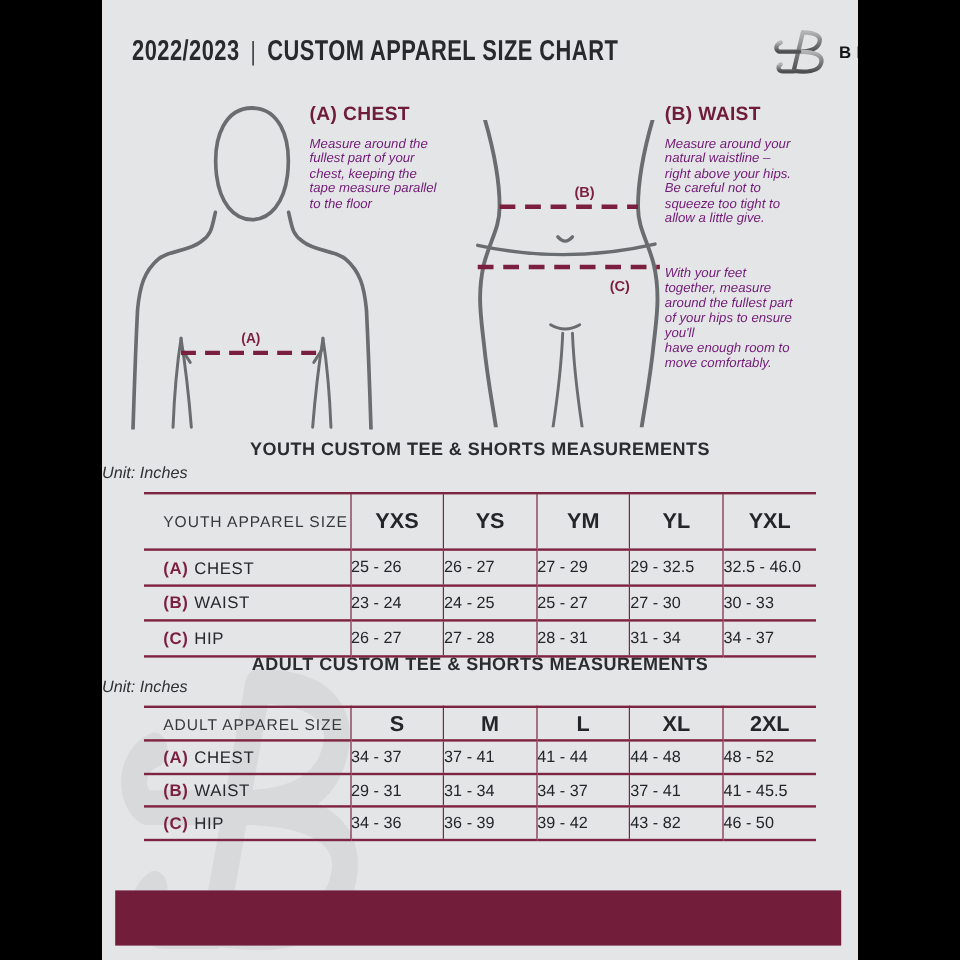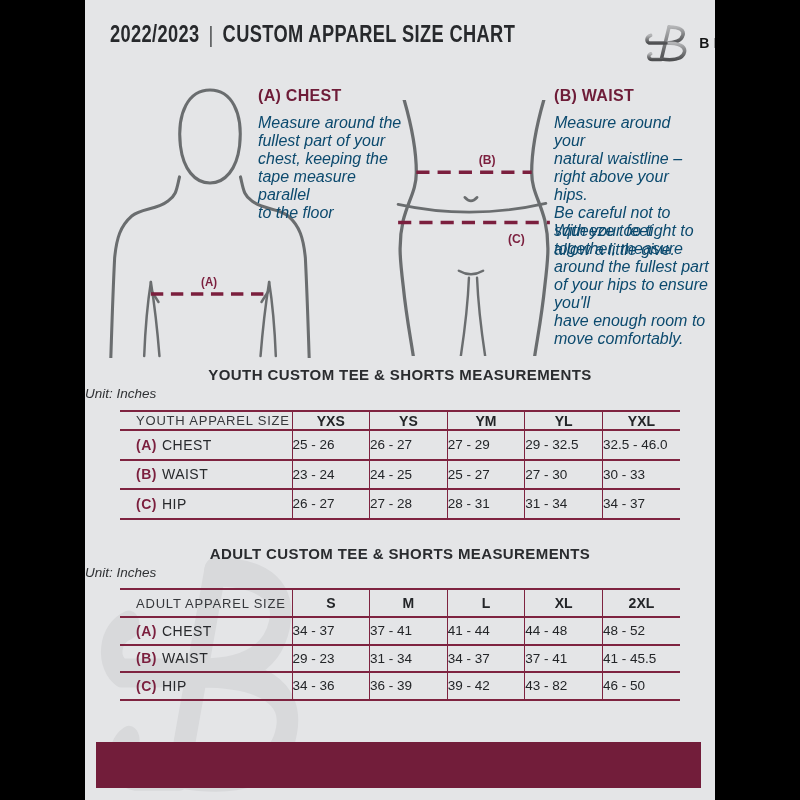--- a/index.html
+++ b/index.html
@@ -2,46 +2,46 @@
 <html><head>
 <meta charset="utf-8">
 <style>
   * { margin:0; padding:0; box-sizing:border-box; }
   html,body { width:800px; height:800px; }
   body { background:#000; font-family:"Liberation Sans", sans-serif; position:relative; overflow:hidden; }
 
   .page { position:absolute; left:85px; top:0; width:630px; height:800px; background:#e4e5e7; overflow:hidden; }
 
   
-  .header-row { position:absolute; left:25px; right:18px; top:20px; height:46px; display:flex; justify-content:space-between; }
+  .header-row { position:absolute; left:25px; right:18px; top:20px; height:46px; display:flex; align-items:center; justify-content:space-between; }
   .hdr-title { font-weight:bold; font-size:24px; color:#27292c; letter-spacing:0.5px; white-space:nowrap; transform:scaleX(0.76); transform-origin:left center; display:inline-block; }
   .hdr-title .pipe { font-weight:normal; color:#3a3c3f; margin:0 12px; font-size:22px; }
   .brand { display:flex; align-items:center; gap:10px; }
   .brand-name { font-weight:bold; font-size:14px; letter-spacing:4.5px; color:#141516; }
 
   
   .guide-block { position:absolute; }
   .guide-heading { font-weight:bold; font-size:16px; color:#6e1c38; letter-spacing:0.3px; margin-bottom:9px; }
-  .guide-body { font-style:italic; font-size:16px; line-height:1.13; color:#0c4a6e; white-space:pre-line; font-weight:500; }
+  .guide-body { font-style:italic; font-size:11px; line-height:1.13; color:#701a75; white-space:pre-line; font-weight:500; }
 
   
   .fig { position:absolute; }
 
   
   .tbl-title { position:absolute; left:0; width:100%; text-align:center; font-weight:bold; font-size:15px; letter-spacing:0.4px; color:#2a2c2f; }
   .tbl-unit  { position:absolute; left:0; width:100%; text-align:left; font-style:italic; font-size:13.5px; color:#2f3134; }
   table.size-table { position:absolute; left:35px; width:560px; border-collapse:collapse; table-layout:fixed; border-top:2.5px solid #7e2340; border-bottom:2.5px solid #7e2340; z-index:2; }
   table.size-table th, table.size-table td { border-bottom:2px solid #7e2340; background:transparent; }
   table.size-table th + th, table.size-table td + td { border-left:1.5px solid #7e2340; }
   th.label-col { text-align:left; padding-left:16px; font-weight:normal; font-size:13px; letter-spacing:0.8px; color:#36383c; }
-  th.size-col  { font-weight:bold; font-size:14px; color:#232528; }
+  th.size-col  { font-weight:bold; font-size:18px; color:#232528; }
   td.rowlabel  { text-align:left; padding-left:16px; font-size:14px; color:#27292c; letter-spacing:0.5px; }
   td.rowlabel .prefix { color:#7b1f3e; font-weight:bold; margin-right:5px; }
   td.value { text-align:left; font-size:13.5px; color:#232528; }
-  .yt th { height:19px; } .yt td { height:29.5px; }
+  .yt th { height:47px; } .yt td { height:29.5px; }
   .ad th { height:28px; } .ad td { height:27.5px; }
 
   .footer-bar { position:absolute; left:11px; top:742px; width:605px; height:46px; background:#721d3a; z-index:2; }
 
   .watermark { position:absolute; left:8px; top:548px; z-index:0; }
   .content-z { z-index:1; }
 </style>
 </head>
 <body>
 
@@ -217,21 +217,21 @@
     <tr>
       <td class="rowlabel"><span class="prefix">(A)</span><span>CHEST</span></td>
       <td class="value">34 - 37</td>
       <td class="value">37 - 41</td>
       <td class="value">41 - 44</td>
       <td class="value">44 - 48</td>
       <td class="value">48 - 52</td>
     </tr>
     <tr>
       <td class="rowlabel"><span class="prefix">(B)</span><span>WAIST</span></td>
-      <td class="value">29 - 23</td>
+      <td class="value">29 - 31</td>
       <td class="value">31 - 34</td>
       <td class="value">34 - 37</td>
       <td class="value">37 - 41</td>
       <td class="value">41 - 45.5</td>
     </tr>
     <tr>
       <td class="rowlabel"><span class="prefix">(C)</span><span>HIP</span></td>
       <td class="value">34 - 36</td>
       <td class="value">36 - 39</td>
       <td class="value">39 - 42</td>

